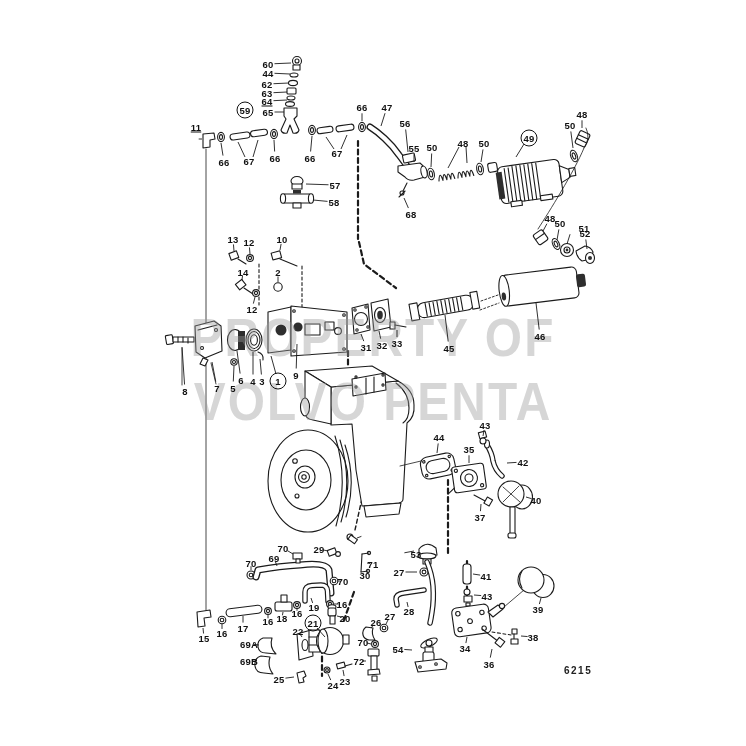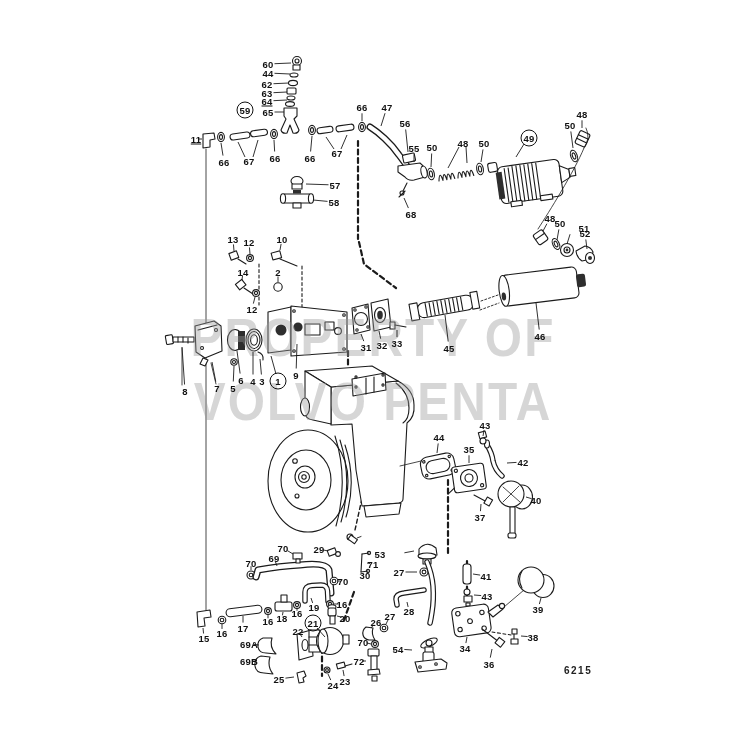--- a/index.html
+++ b/index.html
@@ -516,21 +516,21 @@
     </svg>
 
   <div id="callouts">
       <div class="co" style="left: 268px; top: 64px;">60</div>
       <div class="co" style="left: 268px; top: 73px;">44</div>
       <div class="co" style="left: 267px; top: 84px;">62</div>
       <div class="co" style="left: 267px; top: 93px;">63</div>
       <div class="co" style="left: 267px; top: 101px; text-decoration: underline;">64</div>
       <div class="co" style="left: 268px; top: 112px;">65</div>
       <div class="co circ" style="left: 245px; top: 110px;">59</div>
-      <div class="co" style="left: 196px; top: 139px; text-decoration: underline;">11</div>
+      <div class="co" style="left: 196px; top: 127px; text-decoration: underline;">11</div>
       <div class="co" style="left: 224px; top: 162px;">66</div>
       <div class="co" style="left: 249px; top: 161px;">67</div>
       <div class="co" style="left: 275px; top: 158px;">66</div>
       <div class="co" style="left: 310px; top: 158px;">66</div>
       <div class="co" style="left: 337px; top: 153px;">67</div>
       <div class="co" style="left: 362px; top: 107px;">66</div>
       <div class="co" style="left: 387px; top: 107px;">47</div>
       <div class="co" style="left: 405px; top: 123px;">56</div>
       <div class="co" style="left: 414px; top: 148px;">55</div>
       <div class="co" style="left: 432px; top: 147px;">50</div>
@@ -567,21 +567,21 @@
       <div class="co" style="left: 540px; top: 336px;">46</div>
       <div class="co" style="left: 439px; top: 437px;">44</div>
       <div class="co" style="left: 485px; top: 425px;">43</div>
       <div class="co" style="left: 469px; top: 449px;">35</div>
       <div class="co" style="left: 523px; top: 462px;">42</div>
       <div class="co" style="left: 536px; top: 500px;">40</div>
       <div class="co" style="left: 480px; top: 517px;">37</div>
       <div class="co" style="left: 365px; top: 535px; margin-top: 40px;">30</div>
       <div class="co" style="left: 319px; top: 549px;">29</div>
       <div class="co" style="left: 373px; top: 564px;">71</div>
-      <div class="co" style="left: 380px; top: 554px;">53</div>
+      <div class="co" style="left: 416px; top: 554px;">53</div>
       <div class="co" style="left: 399px; top: 572px;">27</div>
       <div class="co" style="left: 283px; top: 548px;">70</div>
       <div class="co" style="left: 274px; top: 558px;">69</div>
       <div class="co" style="left: 251px; top: 563px;">70</div>
       <div class="co" style="left: 343px; top: 581px;">70</div>
       <div class="co" style="left: 314px; top: 607px;">19</div>
       <div class="co" style="left: 342px; top: 604px;">16</div>
       <div class="co" style="left: 345px; top: 618px;">20</div>
       <div class="co" style="left: 297px; top: 613px;">16</div>
       <div class="co" style="left: 282px; top: 618px;">18</div>

